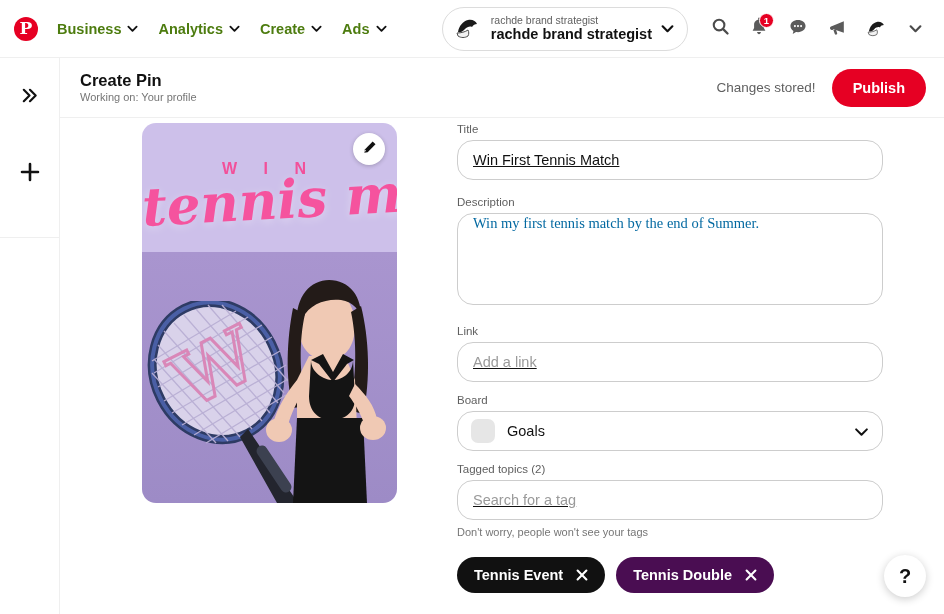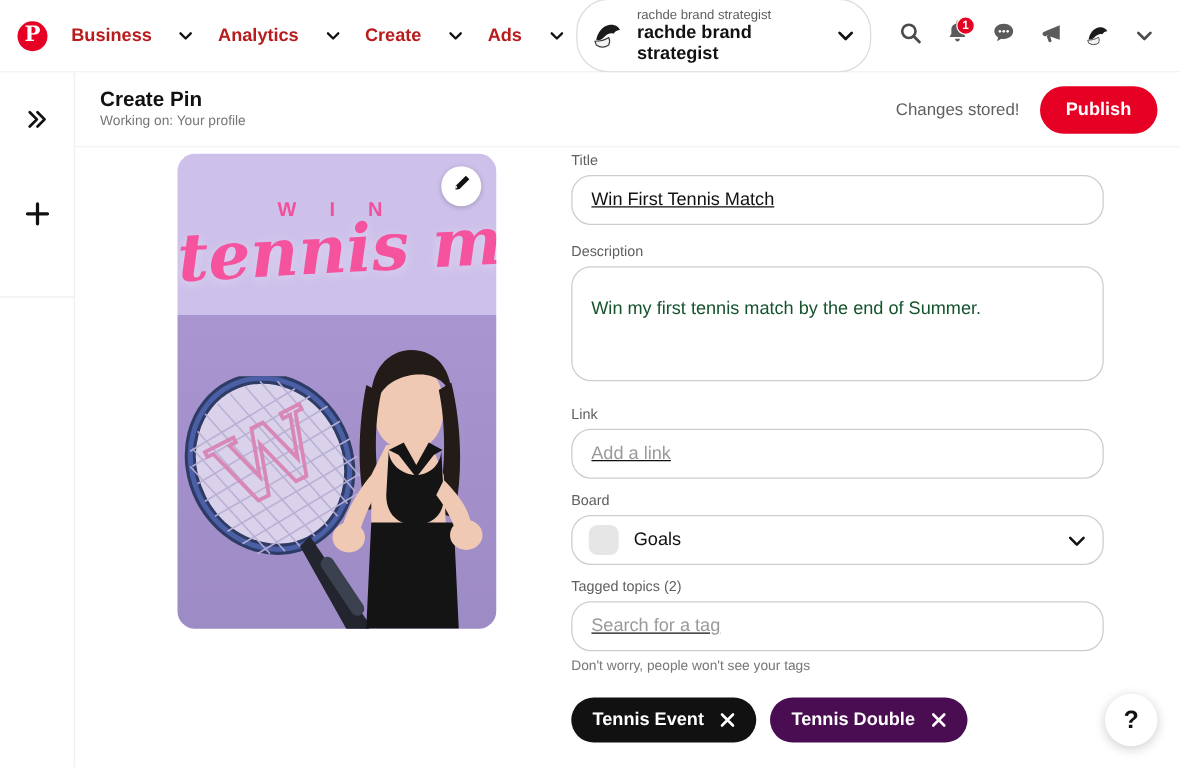--- a/index.html
+++ b/index.html
@@ -21,22 +21,22 @@
   }
   .nav-left { display: flex; align-items: center; padding-left: 14px; }
   .pin-logo {
     width: 24px; height: 24px; border-radius: 50%;
     background: #e60023; color: #fff;
     display: flex; align-items: center; justify-content: center;
     font-family: "DejaVu Serif", serif; font-weight: bold;
     font-size: 17px; line-height: 1; margin-right: 9px;
   }
   .navitem {
-    display: flex; align-items: center; gap: 22px;
-    font-size: 14.5px; font-weight: bold; color: #b91c1c;
+    display: flex; align-items: center; gap: 6px;
+    font-size: 14.5px; font-weight: bold; color: #4d7c0f;
     padding: 8px 10px; border-radius: 18px; cursor: pointer;
     white-space: nowrap;
   }
   .chev { display: inline-block; }
   .chev svg { display: block; }
 
   .nav-right {
     margin-left: auto; display: flex; align-items: center;
     gap: 5px; padding-right: 12px;
   }
@@ -168,22 +168,22 @@
     width: 426px; height: 40px;
     border: 1px solid #cdcdcd; border-radius: 16px;
     padding: 0 15px; font-size: 14.5px; color: #111;
     font-family: "Liberation Sans", sans-serif;
     background: #fff; outline: none; text-decoration: underline;
   }
   .finput::placeholder { color: #9a9a9a; }
   .ftext {
     width: 426px; height: 92px;
     border: 1px solid #cdcdcd; border-radius: 16px;
-    padding: 24px 15px; font-size: 14.5px; color: #14532d;
-    font-family: Liberation Sans, sans-serif;
+    padding: 0 15px; font-size: 14.5px; color: #0369a1;
+    font-family: Liberation Serif, serif;
     resize: none; outline: none; line-height: 1.35;
   }
   .gap { height: 16px; }
   .gap-sm { height: 12px; }
 
   .boardsel {
     width: 426px; height: 40px;
     border: 1px solid #cdcdcd; border-radius: 16px;
     display: flex; align-items: center; padding: 0 13px;
     cursor: pointer; background: #fff;

